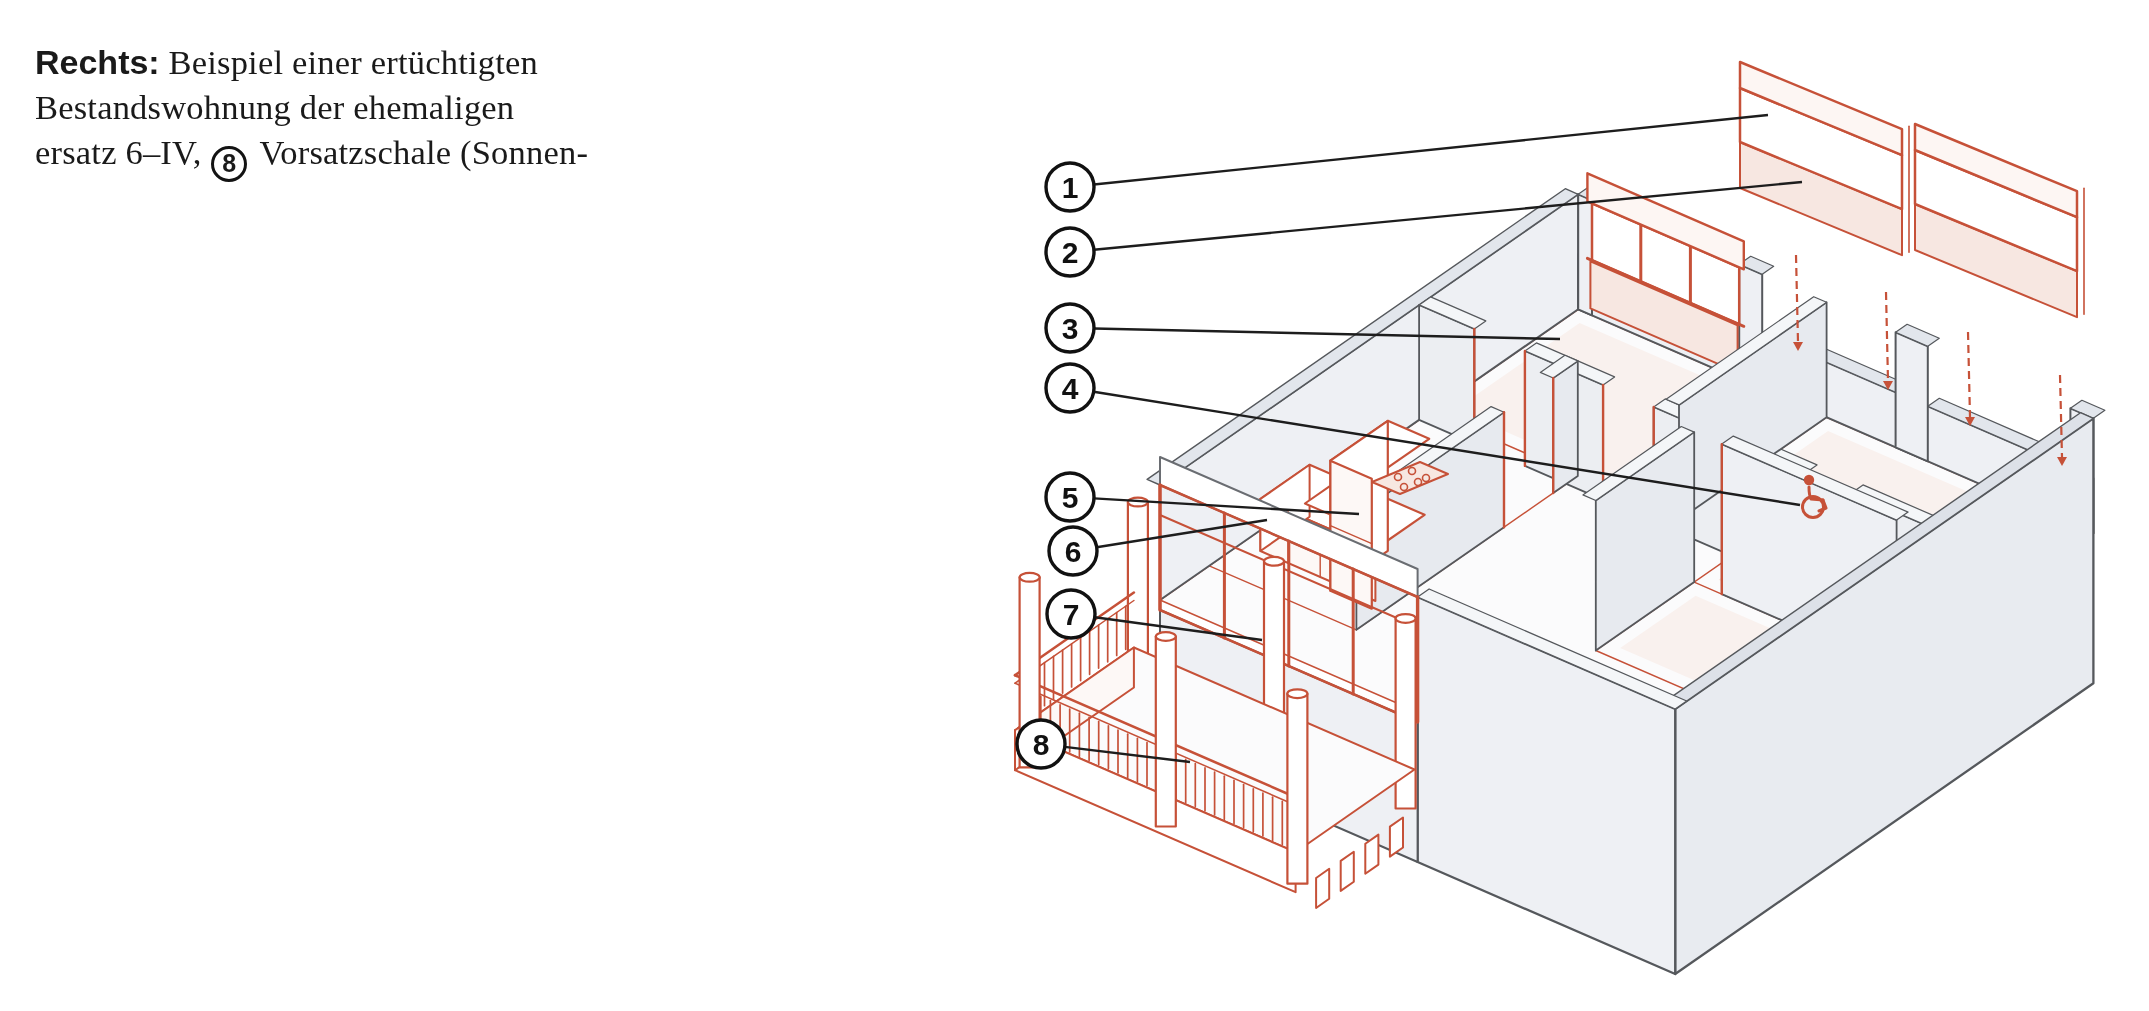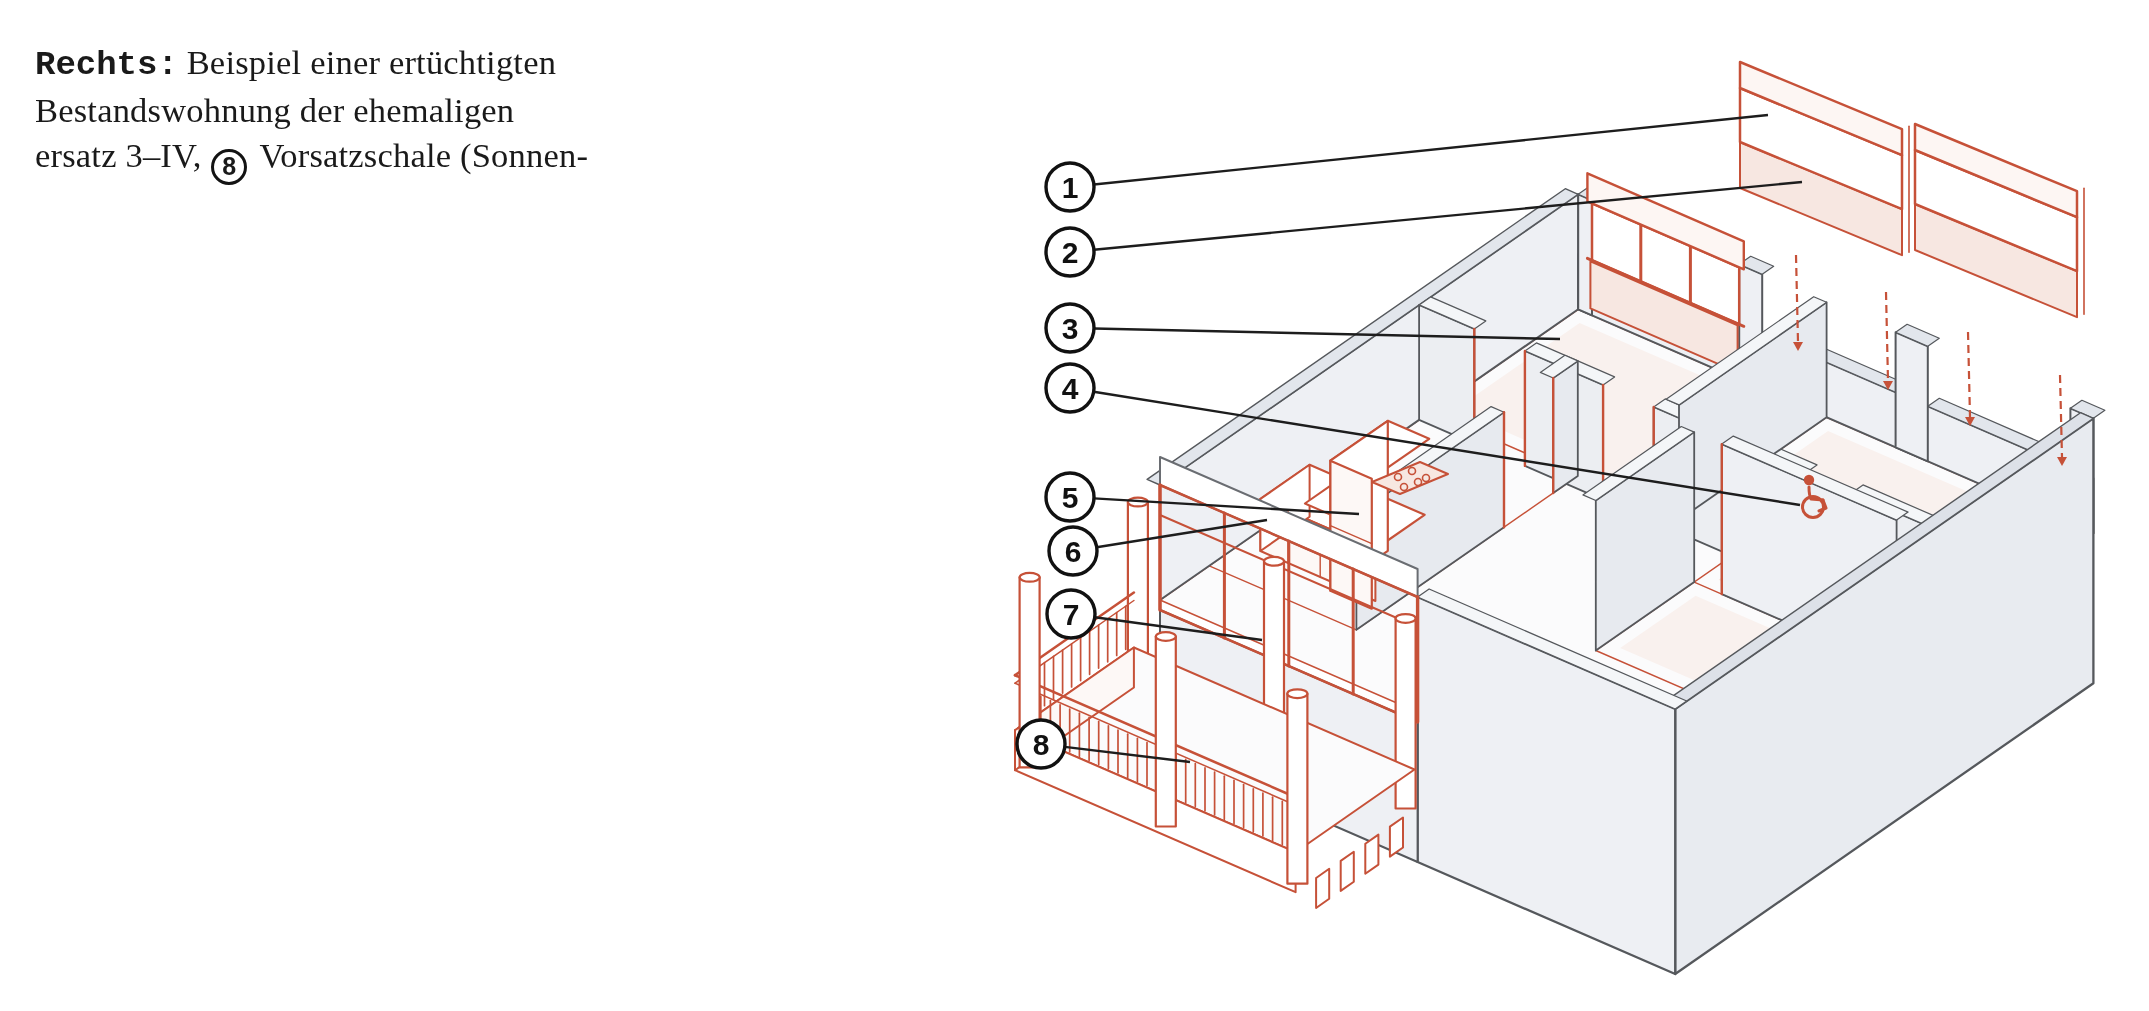--- a/index.html
+++ b/index.html
@@ -1,37 +1,37 @@
 <!DOCTYPE html>
 <html><head>
 <meta charset="utf-8">
 <style>
   html,body{margin:0;padding:0;background:#fff;}
   .page{position:relative;width:2149px;height:1011px;background:#fff;overflow:hidden;
         font-family:"Liberation Serif", serif;color:#1a1a1a;}
   .caption{position:absolute;left:35px;top:40px;width:690px;
            font-size:34.5px;line-height:45px;letter-spacing:.2px;}
   .cap-line{white-space:nowrap;}
-  .cap-bold{font-family:Liberation Mono, monospace;font-weight:bold;font-size:34px;letter-spacing:0;}
+  .cap-bold{font-family:Liberation Sans, sans-serif;font-weight:bold;font-size:34px;letter-spacing:0;}
   .chip{display:inline-flex;align-items:center;justify-content:center;
         width:36px;height:36px;border:3px solid #131313;border-radius:50%;
         font-family:"Liberation Sans", sans-serif;font-weight:bold;font-size:25px;
         vertical-align:-8px;margin:0 4px 0 1px;background:#fff;box-sizing:border-box;}
   svg{position:absolute;left:0;top:0;}
   svg *{vector-effect:none;}
   .callout-num{font-family:"Liberation Sans", sans-serif;font-weight:bold;font-size:30px;fill:#111;}
 </style>
 </head>
 <body>
 
 <div class="page">
   <div class="caption" id="caption">
       <div class="cap-line"><span class="cap-bold">Rechts:</span><span> Beispiel einer ertüchtigten</span></div>
       <div class="cap-line"><span>Bestandswohnung der ehemaligen</span></div>
-      <div class="cap-line"><span>ersatz 3–IV, </span><span class="chip">8</span><span> Vorsatzschale (Sonnen-</span></div>
+      <div class="cap-line"><span>ersatz 6–IV, </span><span class="chip">8</span><span> Vorsatzschale (Sonnen-</span></div>
     </div>
   <svg id="diagram" width="2149" height="1011" viewBox="0 0 2149 1011">
     <g id="building">
         <path d="M1160.0,600.0L1675.2,824.0L2093.4,533.3L1578.2,309.3Z" fill="#fbfbfc" stroke="#c65138" stroke-width="1.6" stroke-linejoin="round"></path>
         <path d="M1455.0,409.5L1677.6,506.3L1802.2,419.7L1579.6,322.9Z" fill="#f9f1ee" stroke="none" stroke-width="0" stroke-linejoin="round"></path>
         <path d="M1703.4,517.5L1944.4,622.3L2069.0,535.7L1828.0,430.9Z" fill="#f9f1ee" stroke="none" stroke-width="0" stroke-linejoin="round"></path>
         <path d="M1620.2,648.1L1796.8,724.9L1872.2,672.5L1695.6,595.7Z" fill="#f9f1ee" stroke="none" stroke-width="0" stroke-linejoin="round"></path>
         <path d="M1718.6,579.7L1895.2,656.5L1921.4,638.3L1744.8,561.5Z" fill="#f7e7e1" stroke="none" stroke-width="0" stroke-linejoin="round"></path>
         <path d="M1430.6,411.9L1945.8,635.9" fill="none" stroke="#c65138" stroke-width="1.4" stroke-linecap="round"></path>
         <path d="M1679.0,519.9L1826.6,417.3" fill="none" stroke="#c65138" stroke-width="1.4" stroke-linecap="round"></path>

